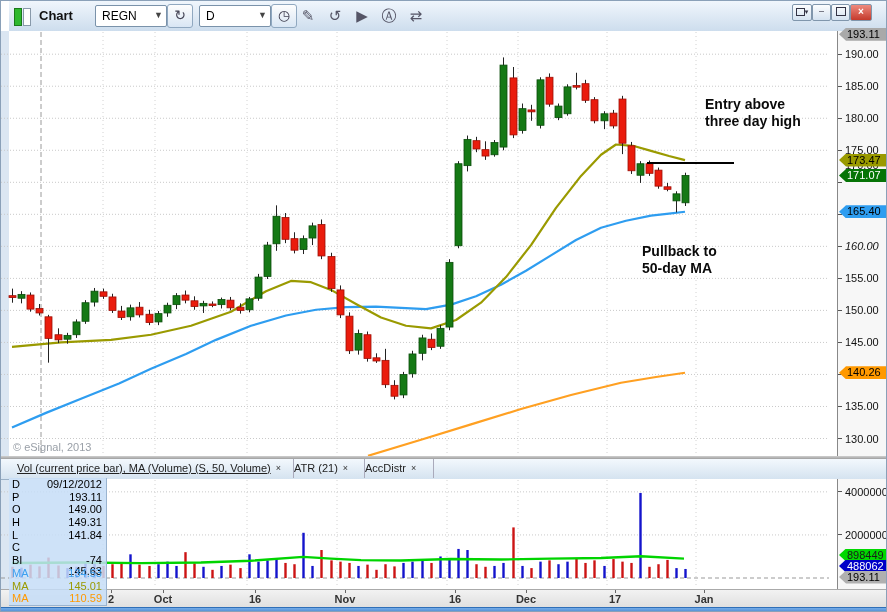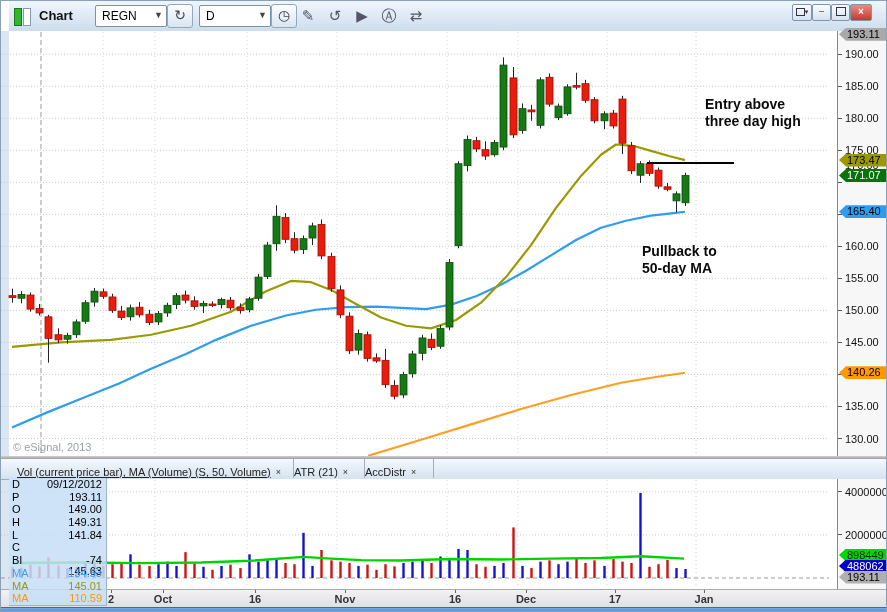--- a/index.html
+++ b/index.html
@@ -25,21 +25,21 @@
   #priceaxis{position:absolute;left:836px;top:30px;width:51px;height:428px;background:#f7f7f7;border-left:1px solid #888;}
   .axlabel{position:absolute;left:7px;font-size:11px;color:#111;}
   .axtick{position:absolute;left:0;width:4px;height:1px;background:#555;}
   .badge{position:absolute;left:1px;width:50px;height:13px;font-size:11px;line-height:13px;padding-left:8px;box-sizing:border-box;clip-path:polygon(0 50%,14% 0,100% 0,100% 100%,14% 100%);}
   #charttitle{position:absolute;left:12px;top:37px;font-size:11px;color:#000;z-index:3;}
   #copyright{position:absolute;left:12px;top:440px;font-size:11px;color:#9aa0a8;z-index:3;}
   .anno{position:absolute;z-index:4;font-size:14px;line-height:17px;font-weight:bold;color:#0a0a0a;}
   
   #splitter{position:absolute;left:0;top:455px;width:887px;height:3px;background:linear-gradient(#cfcfcf,#9f9f9f);}
   #tabrow{position:absolute;left:0;top:458px;width:887px;height:20px;background:linear-gradient(#f3f8fd,#d5e3f0);border-bottom:1px solid #9ab0c6;}
-  .tab{position:absolute;top:0;height:19px;border-right:1px solid #aab;font-size:11px;color:#222;line-height:27px;padding:0 8px;}
+  .tab{position:absolute;top:0;height:19px;border-right:1px solid #aab;font-size:11px;color:#222;line-height:19px;padding:0 8px;}
   .tab .lbl{text-decoration:underline;}
   .tab .x{font-size:9px;color:#333;vertical-align:top;margin-left:5px;}
   
   #volplot{position:absolute;left:8px;top:478px;width:828px;height:110px;background:#fff;}
   #volsvg{position:absolute;left:0;top:478px;}
   #volaxis{position:absolute;left:836px;top:478px;width:51px;height:110px;background:#f7f7f7;border-left:1px solid #888;}
   
   #datapanel{position:absolute;left:8px;top:477px;width:97px;height:127px;background:rgba(198,221,247,0.85);border-right:1px solid #9ab4d0;border-bottom:1px solid #9ab4d0;z-index:6;font-size:11px;}
   .prow{position:relative;height:12.7px;line-height:12.7px;}
   .prow .k{position:absolute;left:3px;color:#000;}
@@ -433,21 +433,21 @@
       <div class="axlabel" style="top: 49.225px;">185.00</div>
       <div class="axtick" style="top: 86.75px;"></div>
       <div class="axlabel" style="top: 81.25px;">180.00</div>
       <div class="axtick" style="top: 118.775px;"></div>
       <div class="axlabel" style="top: 113.275px;">175.00</div>
       <div class="axtick" style="top: 150.8px;"></div>
       <div class="axlabel" style="top: 128px;">170.00</div>
       <div class="axtick" style="top: 182.825px;"></div>
       <div class="axlabel" style="top: 177.325px;">165.00</div>
       <div class="axtick" style="top: 214.85px;"></div>
-      <div class="axlabel" style="top: 209.35px;">160.00</div>
+      <div class="axlabel" style="top: 209.35px; font-style: italic;">160.00</div>
       <div class="axtick" style="top: 246.875px;"></div>
       <div class="axlabel" style="top: 241.375px;">155.00</div>
       <div class="axtick" style="top: 278.9px;"></div>
       <div class="axlabel" style="top: 273.4px;">150.00</div>
       <div class="axtick" style="top: 310.925px;"></div>
       <div class="axlabel" style="top: 305.425px;">145.00</div>
       <div class="axtick" style="top: 342.95px;"></div>
       <div class="axlabel" style="top: 337.45px;">140.00</div>
       <div class="axtick" style="top: 374.975px;"></div>
       <div class="axlabel" style="top: 369.475px;">135.00</div>

